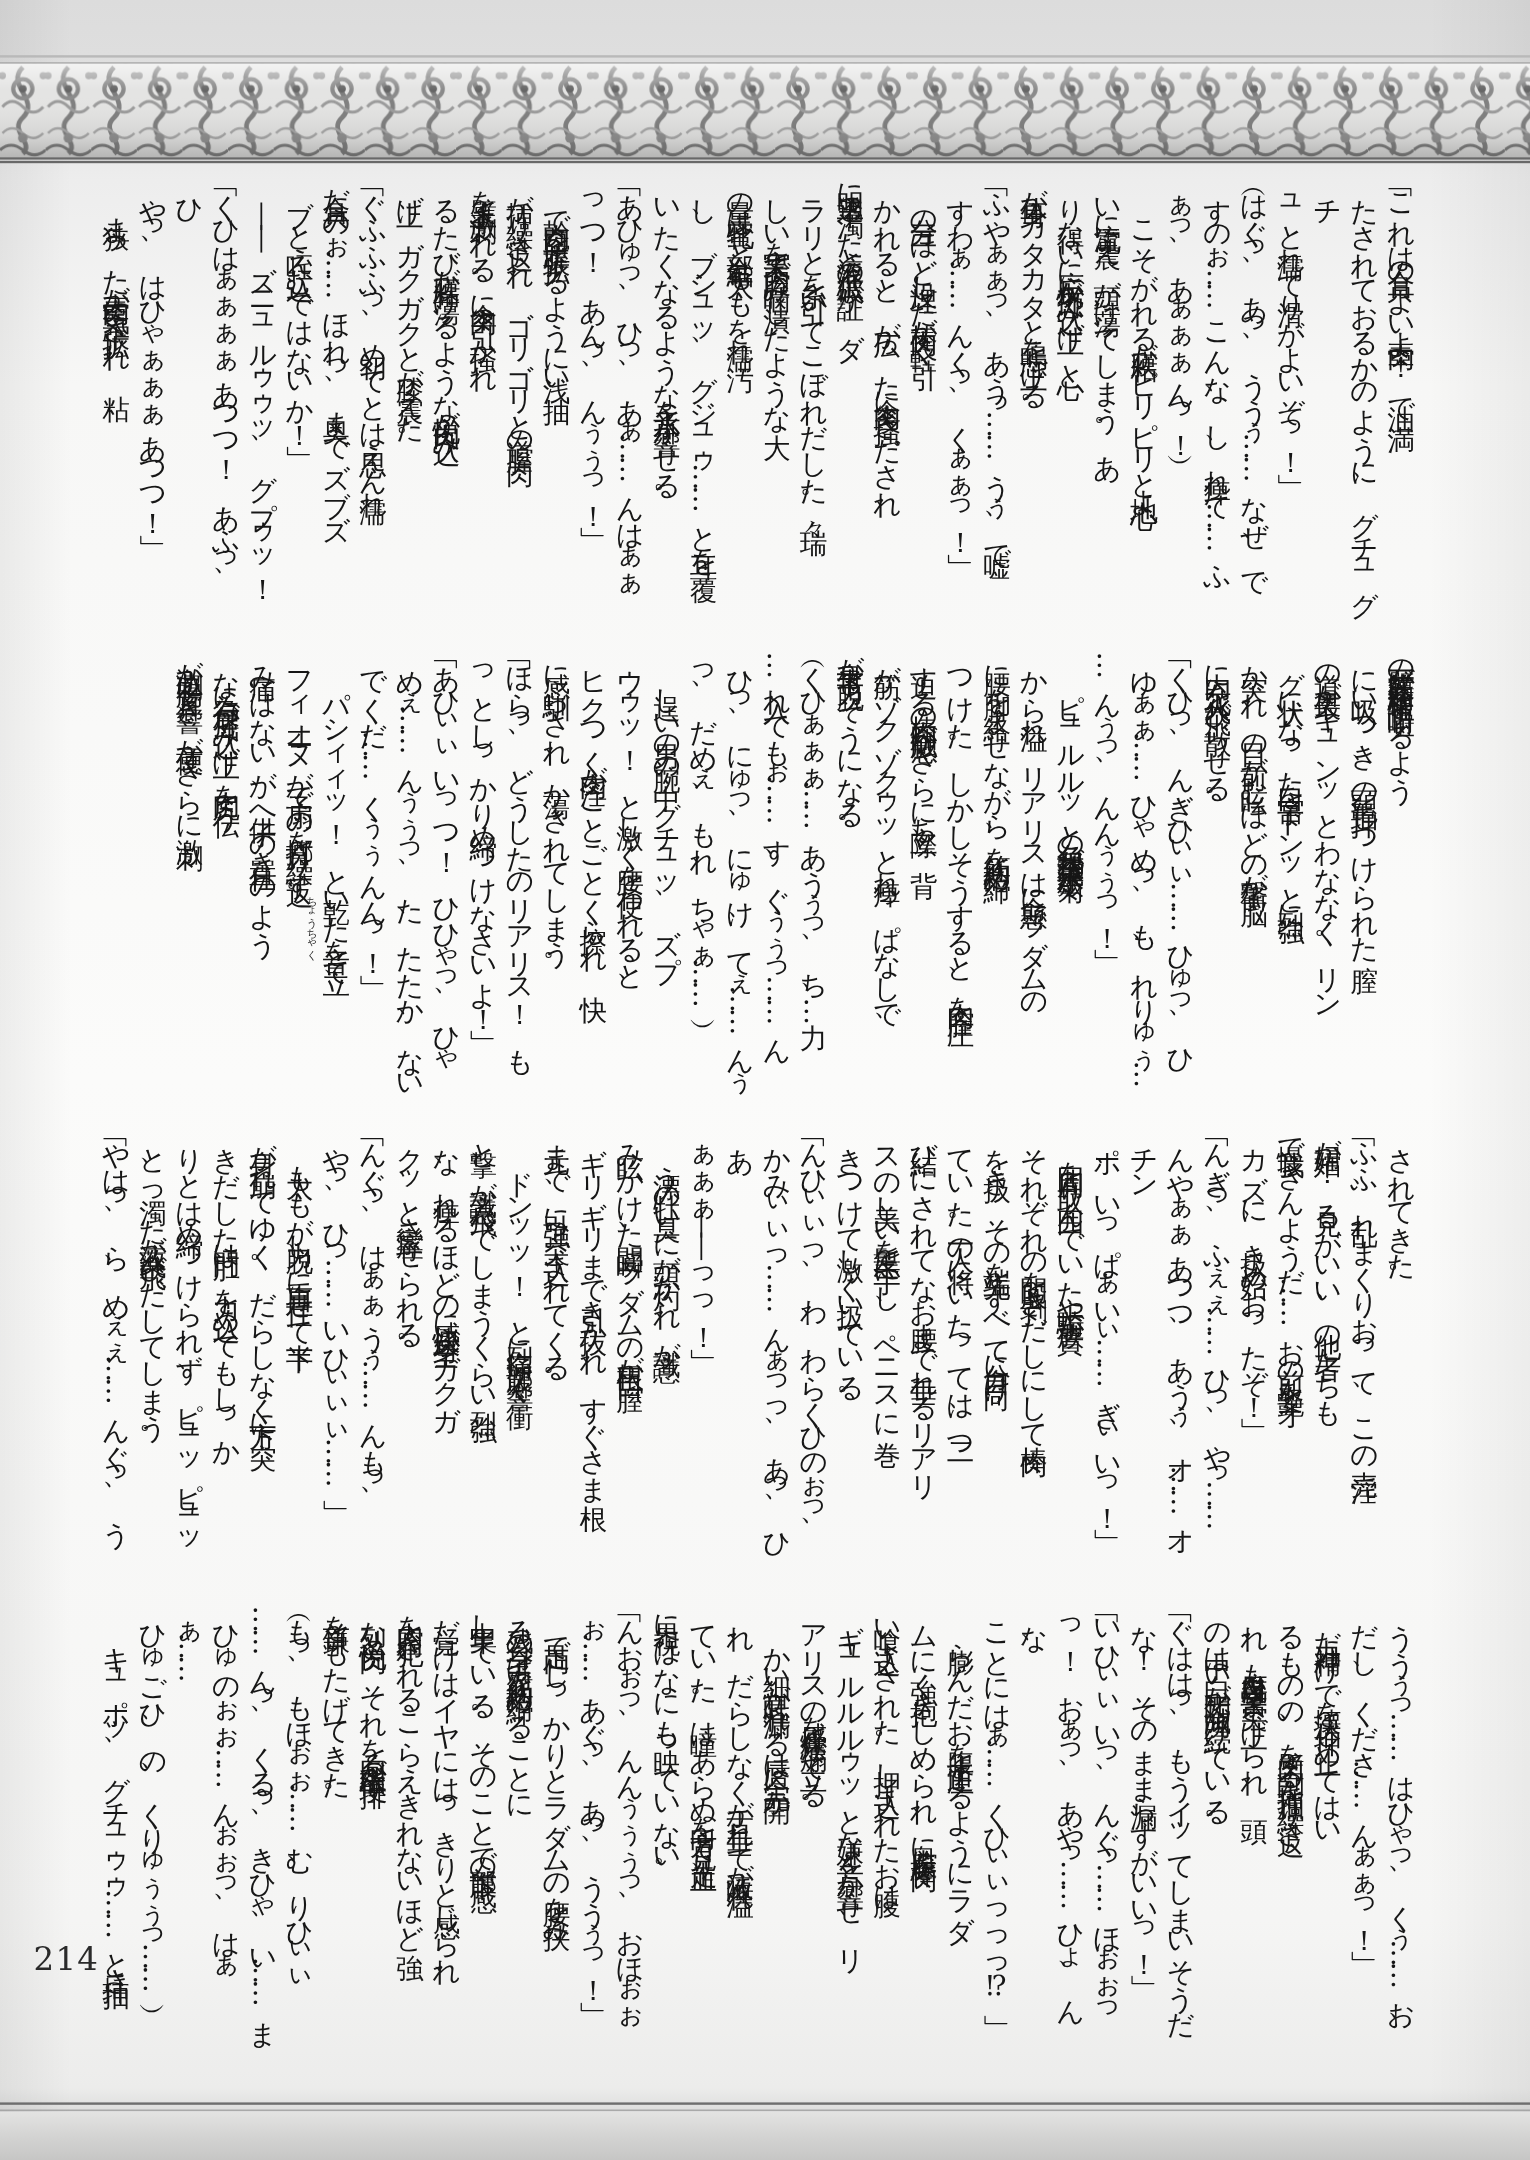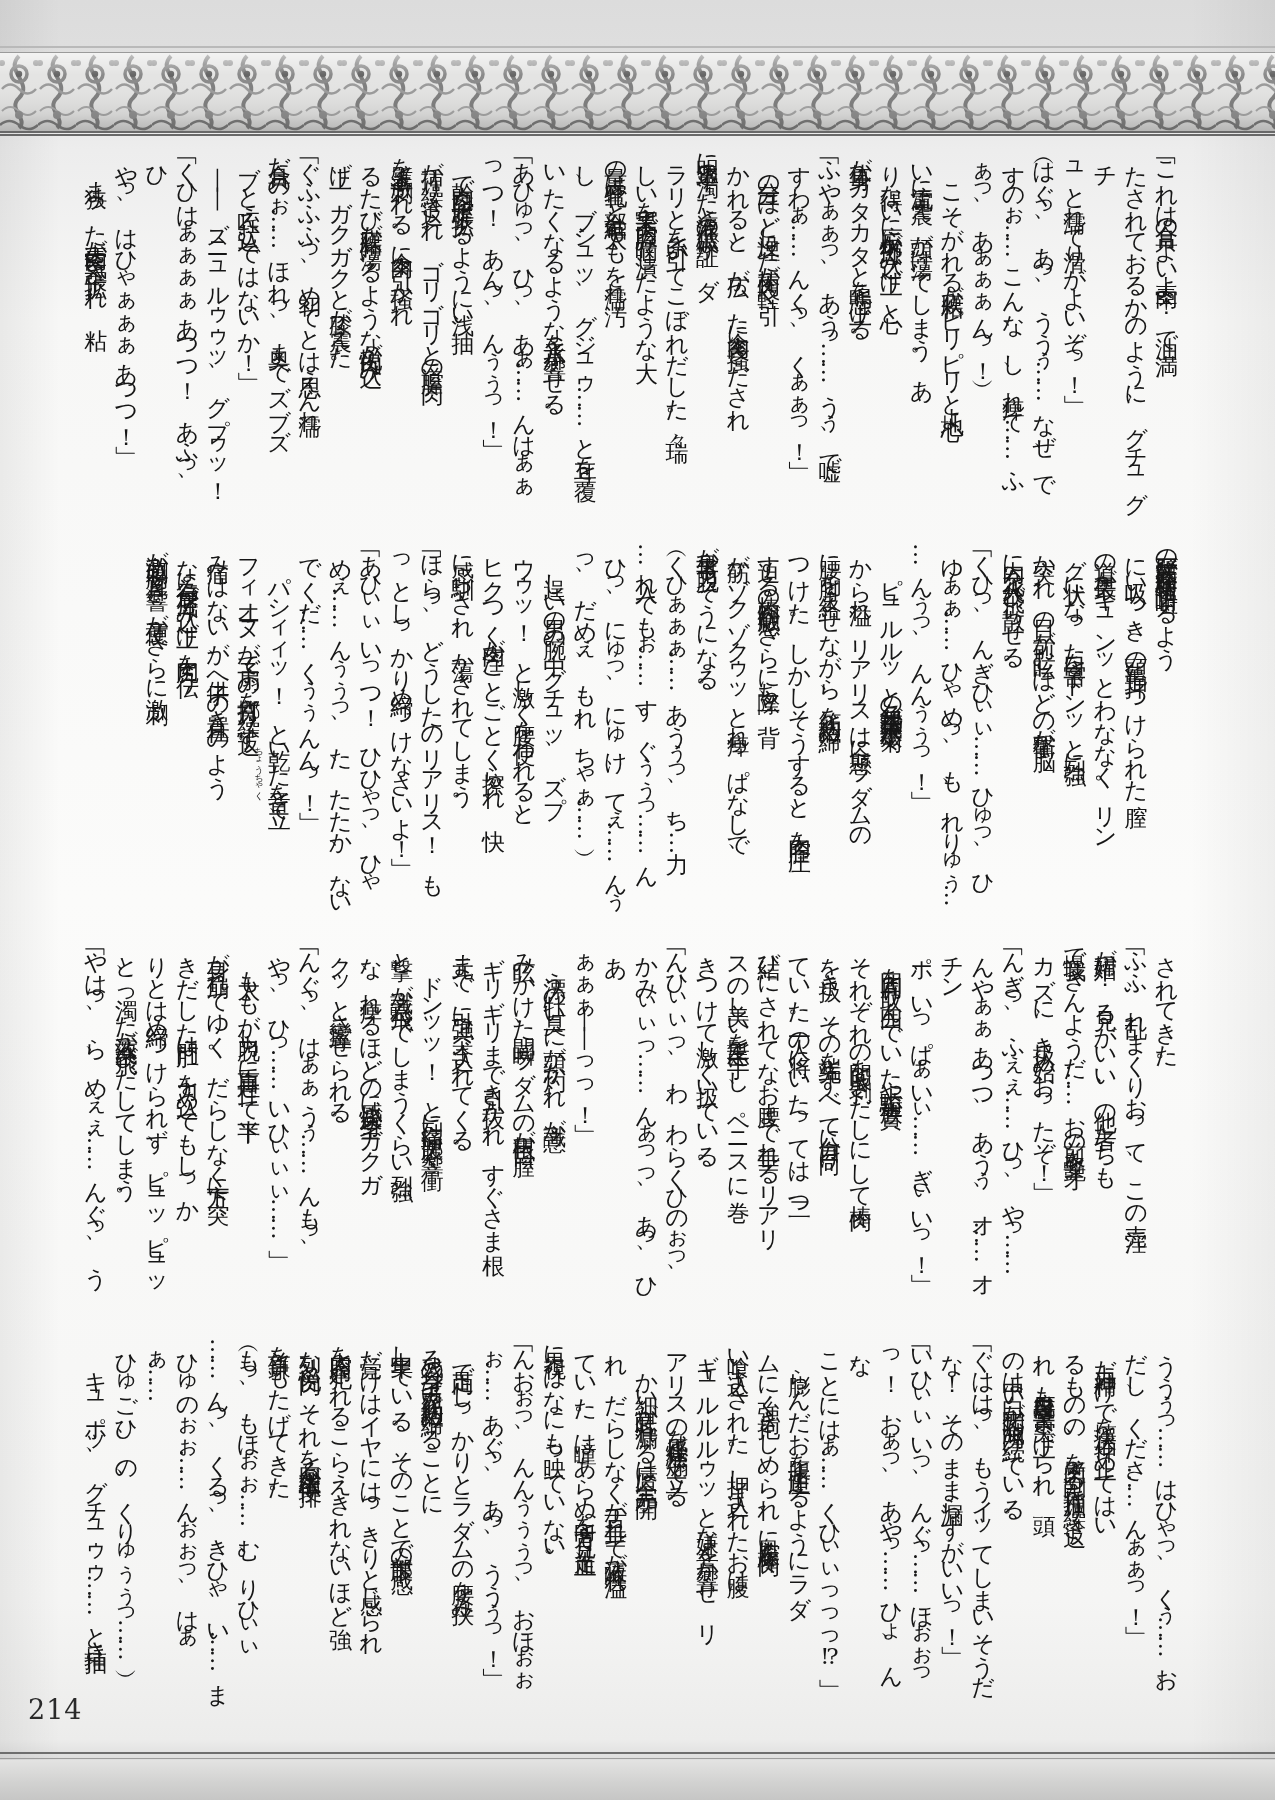--- a/index.html
+++ b/index.html
@@ -58,21 +58,21 @@
     top: 741px;
     height: 60px;
     writing-mode: vertical-rl;
     font-size: 9px;
     letter-spacing: -1.5px;
     color: #222;
   }
   .page-number {
     position: absolute;
     left: 28px;
-    top: 1694px;
+    top: 1618px;
     font-size: 27px;
     letter-spacing: 1px;
     color: #2a2a2a;
     font-family: "DejaVu Serif", "Liberation Serif", serif;
   }
   .bottom-rule-a {
     position: absolute;
     left: 0; top: 1752px;
     width: 1275px; height: 0;
     border-top: 2px solid #6e6e6e;

